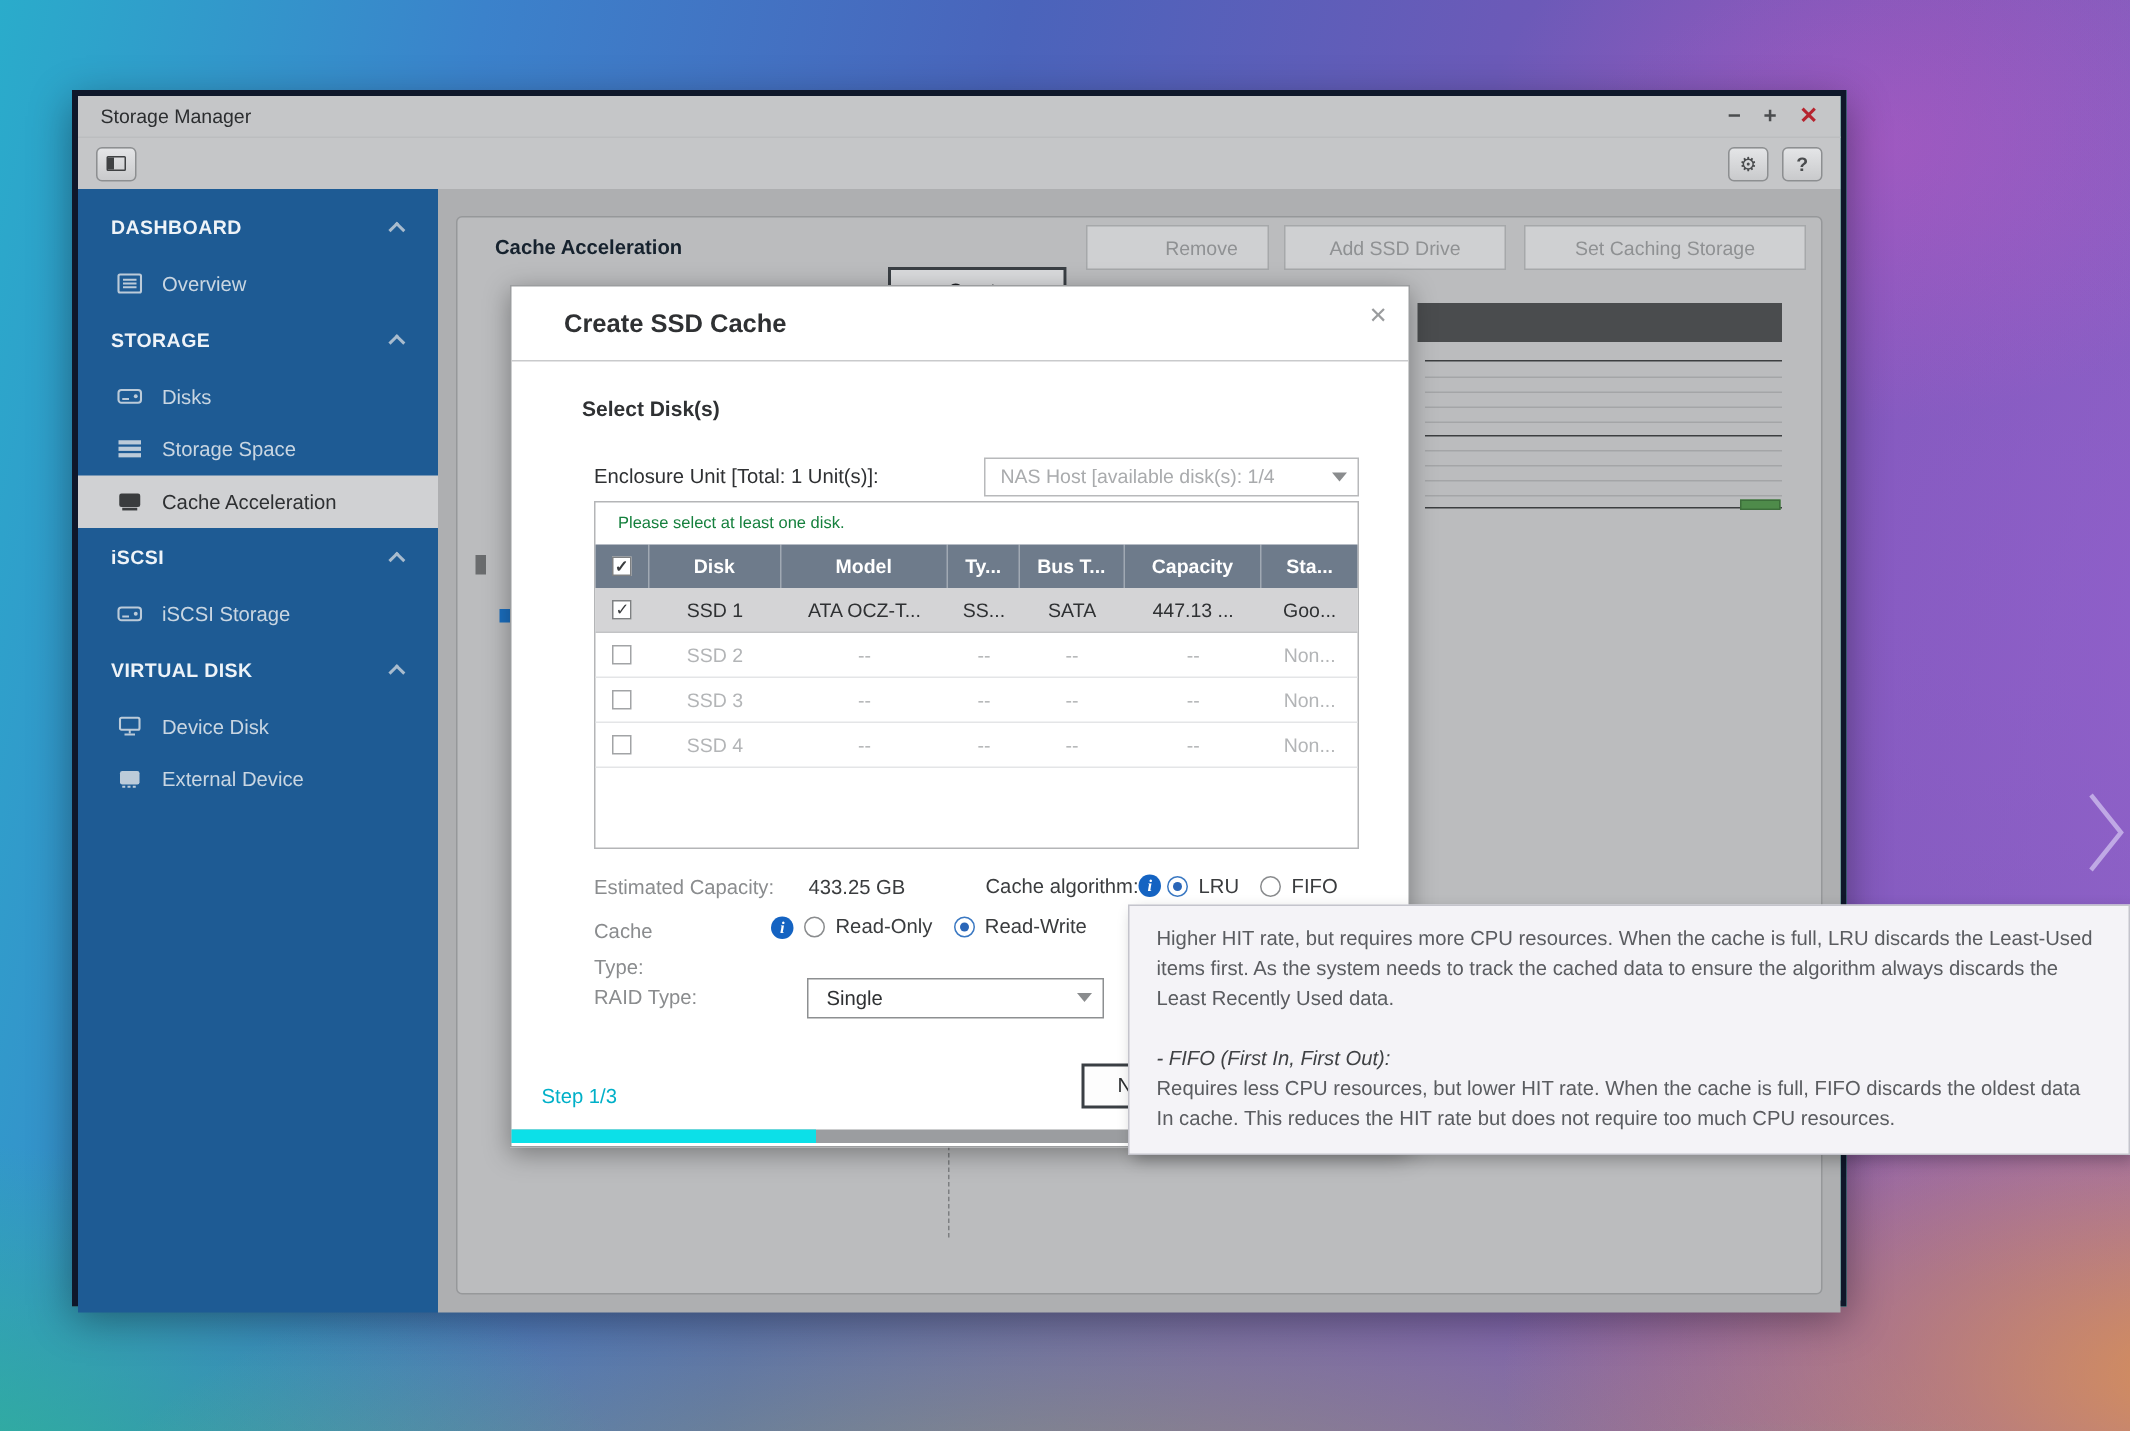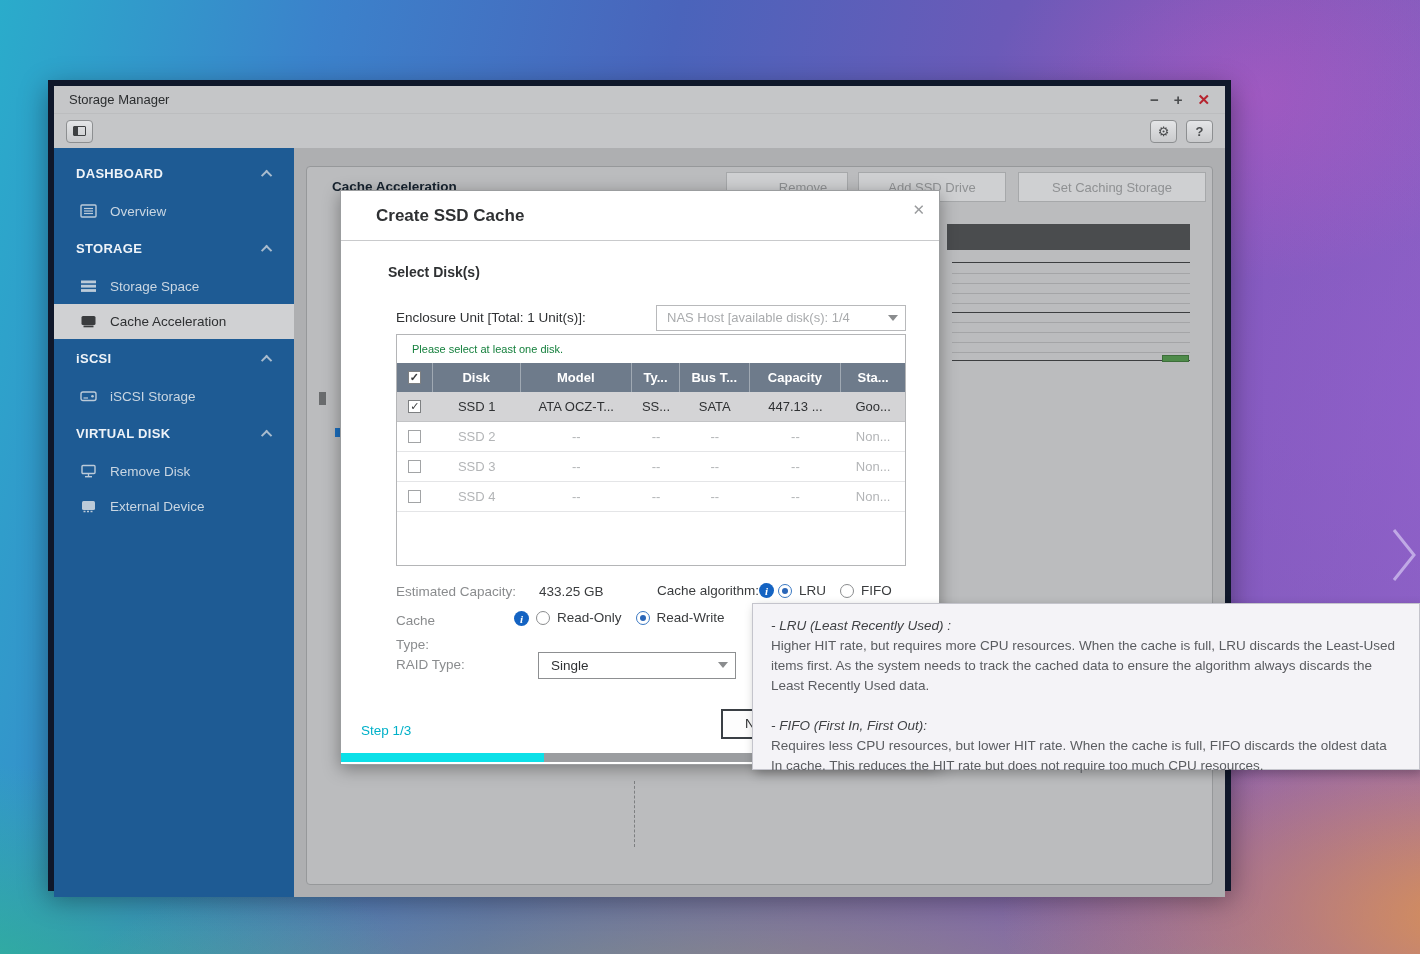--- a/index.html
+++ b/index.html
@@ -13,22 +13,22 @@
       radial-gradient(760px 300px at 86% 118%, rgba(60,200,160,0.85), transparent 60%),
       radial-gradient(1100px 460px at 50% 112%, rgba(185,195,75,0.60), transparent 62%),
       radial-gradient(820px 480px at -4% 110%, rgba(45,190,130,0.85), transparent 60%),
       radial-gradient(900px 700px at 104% 42%, rgba(150,95,210,0.55), transparent 68%),
       linear-gradient(102deg, #2aaccb 0%, #3b82cb 20%, #4a64bb 42%, #6b5ab8 62%, #7e58b8 80%, #8a63c2 100%);
   }
   
   .desktop-arrow { position:absolute; right:2px; top:524px; width:28px; height:62px; cursor:pointer; }
   
   .window {
-    position:absolute; left:48px; top:80px; width:1183px; height:811px;
-    background:#5eead4; border:6px solid #0f172a;
+    position:absolute; left:48px; top:60px; width:1183px; height:811px;
+    background:#5eead4; border:4px solid #0f172a;
     box-shadow:0 8px 26px rgba(0,0,0,0.38);
   }
   .titlebar { height:28px; background:#c5c6c8; display:flex; align-items:center; padding:0 15px; border-bottom:1px solid #bcbdbf; }
   .titlebar .title { font-size:13px; color:#2b2d2f; }
   .win-controls { margin-left:auto; display:flex; gap:15px; align-items:center; }
   .win-controls span { font-size:15px; font-weight:bold; color:#4a4c4e; cursor:pointer; line-height:1; }
   .win-controls .close { color:#b6232e; }
   .subbar { height:34px; background:#c5c6c8; display:flex; align-items:center; padding:0 12px; }
   .tool-btn {
     width:27px; height:23px; border:1px solid #8d8f91; border-radius:4px;
@@ -155,20 +155,30 @@
           </span>
           <span>Overview</span>
         </div>
         <div class="sb-header">
           <span>STORAGE</span>
           <span class="chev"></span>
         </div>
         <div class="sb-item">
           <span class="sb-icon">
             <svg viewBox="0 0 17 14">
+              <rect x="1" y="3" width="15" height="8.5" rx="2" fill="none" stroke="currentColor" stroke-width="1.4"></rect>
+              <circle cx="12.5" cy="7.2" r="1.3" fill="currentColor"></circle>
+              <line x1="3.5" y1="9" x2="8" y2="9" stroke="currentColor" stroke-width="1.2"></line>
+            </svg>
+          </span>
+          <span>Disks</span>
+        </div>
+        <div class="sb-item">
+          <span class="sb-icon">
+            <svg viewBox="0 0 17 14">
               <rect x="1" y="1.5" width="15" height="2.8" fill="currentColor"></rect>
               <rect x="1" y="5.8" width="15" height="2.8" fill="currentColor"></rect>
               <rect x="1" y="10.1" width="15" height="2.8" fill="currentColor"></rect>
             </svg>
           </span>
           <span>Storage Space</span>
         </div>
         <div class="sb-item selected">
           <span class="sb-icon">
             <svg viewBox="0 0 17 14">
@@ -197,21 +207,21 @@
           <span class="chev"></span>
         </div>
         <div class="sb-item">
           <span class="sb-icon">
             <svg viewBox="0 0 17 14">
               <rect x="2" y="1.5" width="13" height="8" rx="1" fill="none" stroke="currentColor" stroke-width="1.4"></rect>
               <line x1="8.5" y1="9.5" x2="8.5" y2="12" stroke="currentColor" stroke-width="1.3"></line>
               <line x1="5" y1="12.7" x2="12" y2="12.7" stroke="currentColor" stroke-width="1.4"></line>
             </svg>
           </span>
-          <span>Remove Disk</span>
+          <span>Device Disk</span>
         </div>
         <div class="sb-item">
           <span class="sb-icon">
             <svg viewBox="0 0 17 14">
               <rect x="2" y="2" width="13" height="9" rx="1.5" fill="currentColor"></rect>
               <line x1="3.5" y1="12.5" x2="13.5" y2="12.5" stroke="currentColor" stroke-width="1.4" stroke-dasharray="2,1.5"></line>
             </svg>
           </span>
           <span>External Device</span>
         </div>
@@ -347,18 +357,17 @@
   </div>
 
   <button class="next-btn">Next</button>
   <span class="step-label">Step 1/3</span>
   <div class="progress-track">
     <div class="progress-fill" id="progress-fill" style="width: 34%;"></div>
   </div>
 </div>
 
 <div class="tooltip">
-  <div class="tt-title">- LRU (Least Recently Used) :</div>
   <div>Higher HIT rate, but requires more CPU resources. When the cache is full, LRU discards the Least-Used items first. As the system needs to track the cached data to ensure the algorithm always discards the Least Recently Used data.</div>
   <div class="tt-spacer"></div>
   <div class="tt-title">- FIFO (First In, First Out):</div>
   <div>Requires less CPU resources, but lower HIT rate. When the cache is full, FIFO discards the oldest data In cache. This reduces the HIT rate but does not require too much CPU resources.</div>
 </div>
 
 </body></html>

